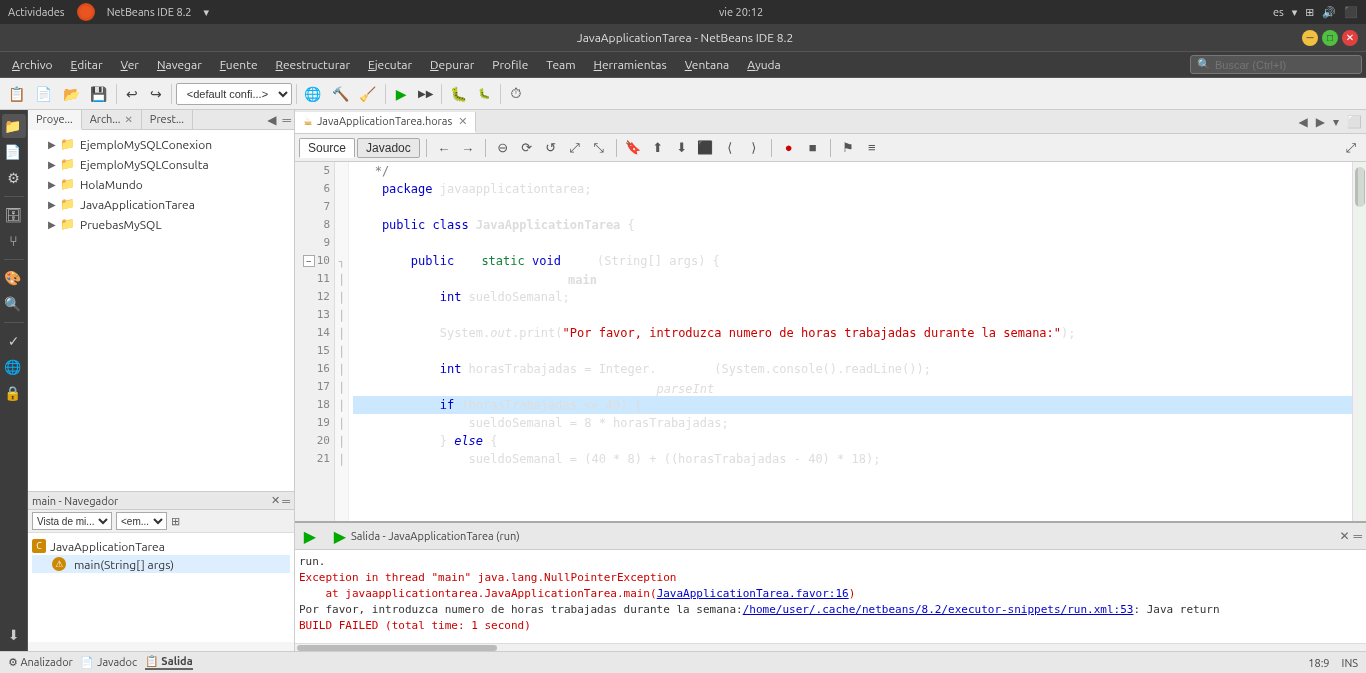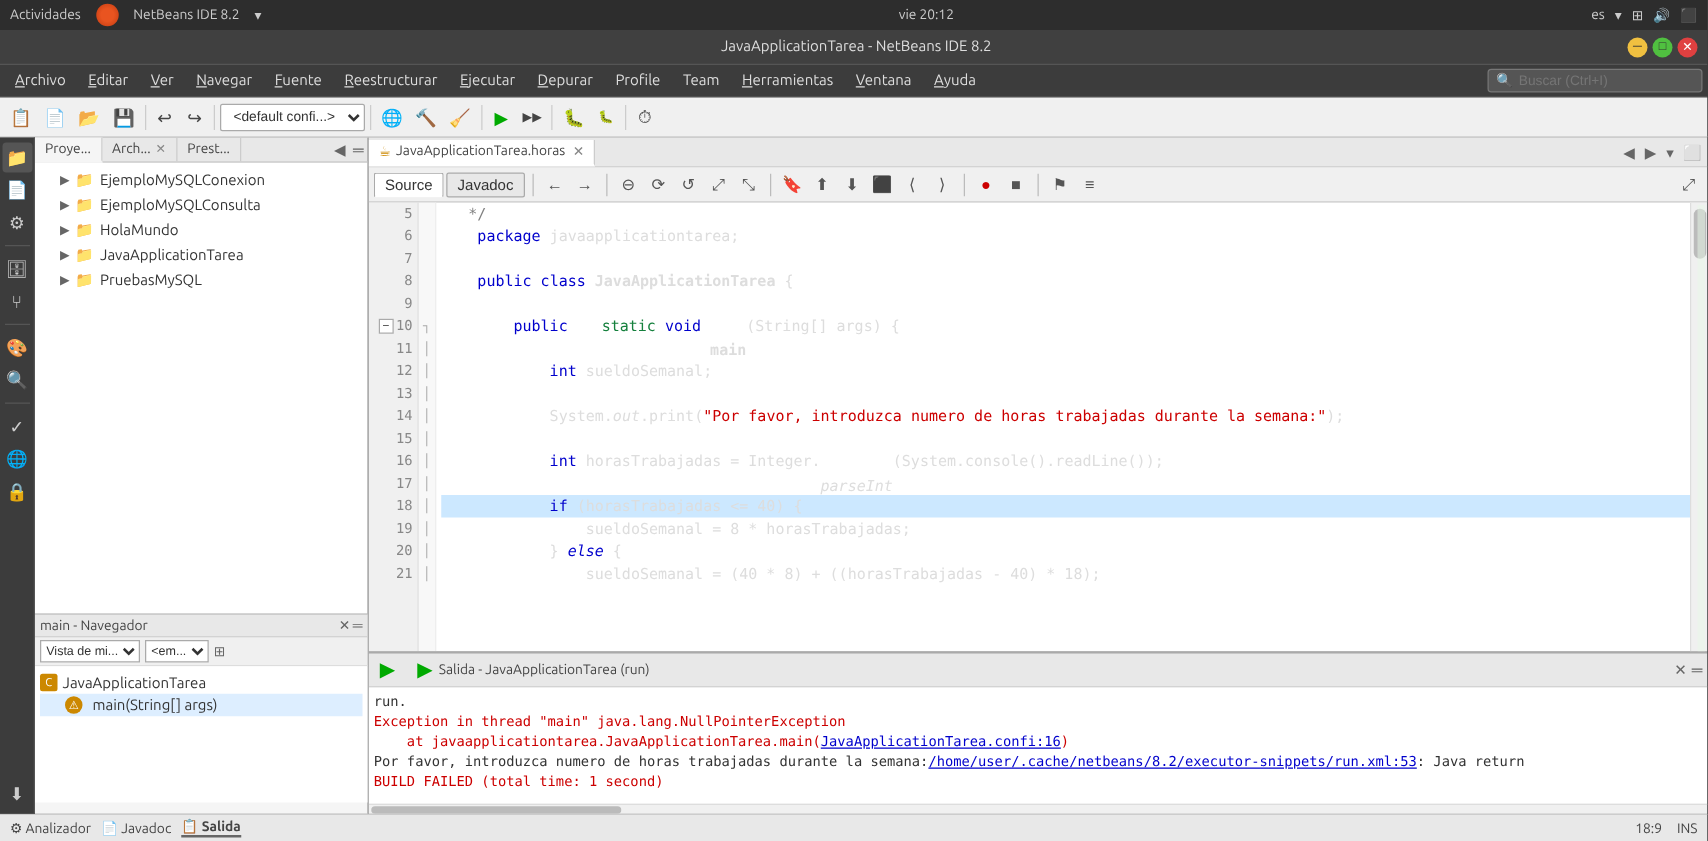--- a/index.html
+++ b/index.html
@@ -434,21 +434,21 @@
         </div>
         <span class="bottom-title">Salida - JavaApplicationTarea (run)</span>
         <div class="bottom-controls">
           <button class="bottom-close-btn">✕</button>
           <button class="bottom-close-btn">═</button>
         </div>
       </div>
       <div class="bottom-content">
         <div class="output-line output-normal">run.</div>
         <div class="output-line output-error">Exception in thread "main" java.lang.NullPointerException</div>
-        <div class="output-line output-error">    at javaapplicationtarea.JavaApplicationTarea.main(<span class="output-link">JavaApplicationTarea.confi:16</span>)</div>
+        <div class="output-line output-error">    at javaapplicationtarea.JavaApplicationTarea.main(<span class="output-link">JavaApplicationTarea.favor:16</span>)</div>
         <div class="output-line output-normal">Por favor, introduzca numero de horas trabajadas durante la semana:<span class="output-link">/home/user/.cache/netbeans/8.2/executor-snippets/run.xml:53</span>: Java return</div>
         <div class="output-line output-error">BUILD FAILED (total time: 1 second)</div>
       </div>
 
       <div style="height:8px;background:#f0f0f0;border-top:1px solid #ddd;display:flex;align-items:center;padding:0 2px;">
         <div style="width:200px;height:6px;background:#bbb;border-radius:3px;"></div>
       </div>
     </div>
   </div>
 </div>

